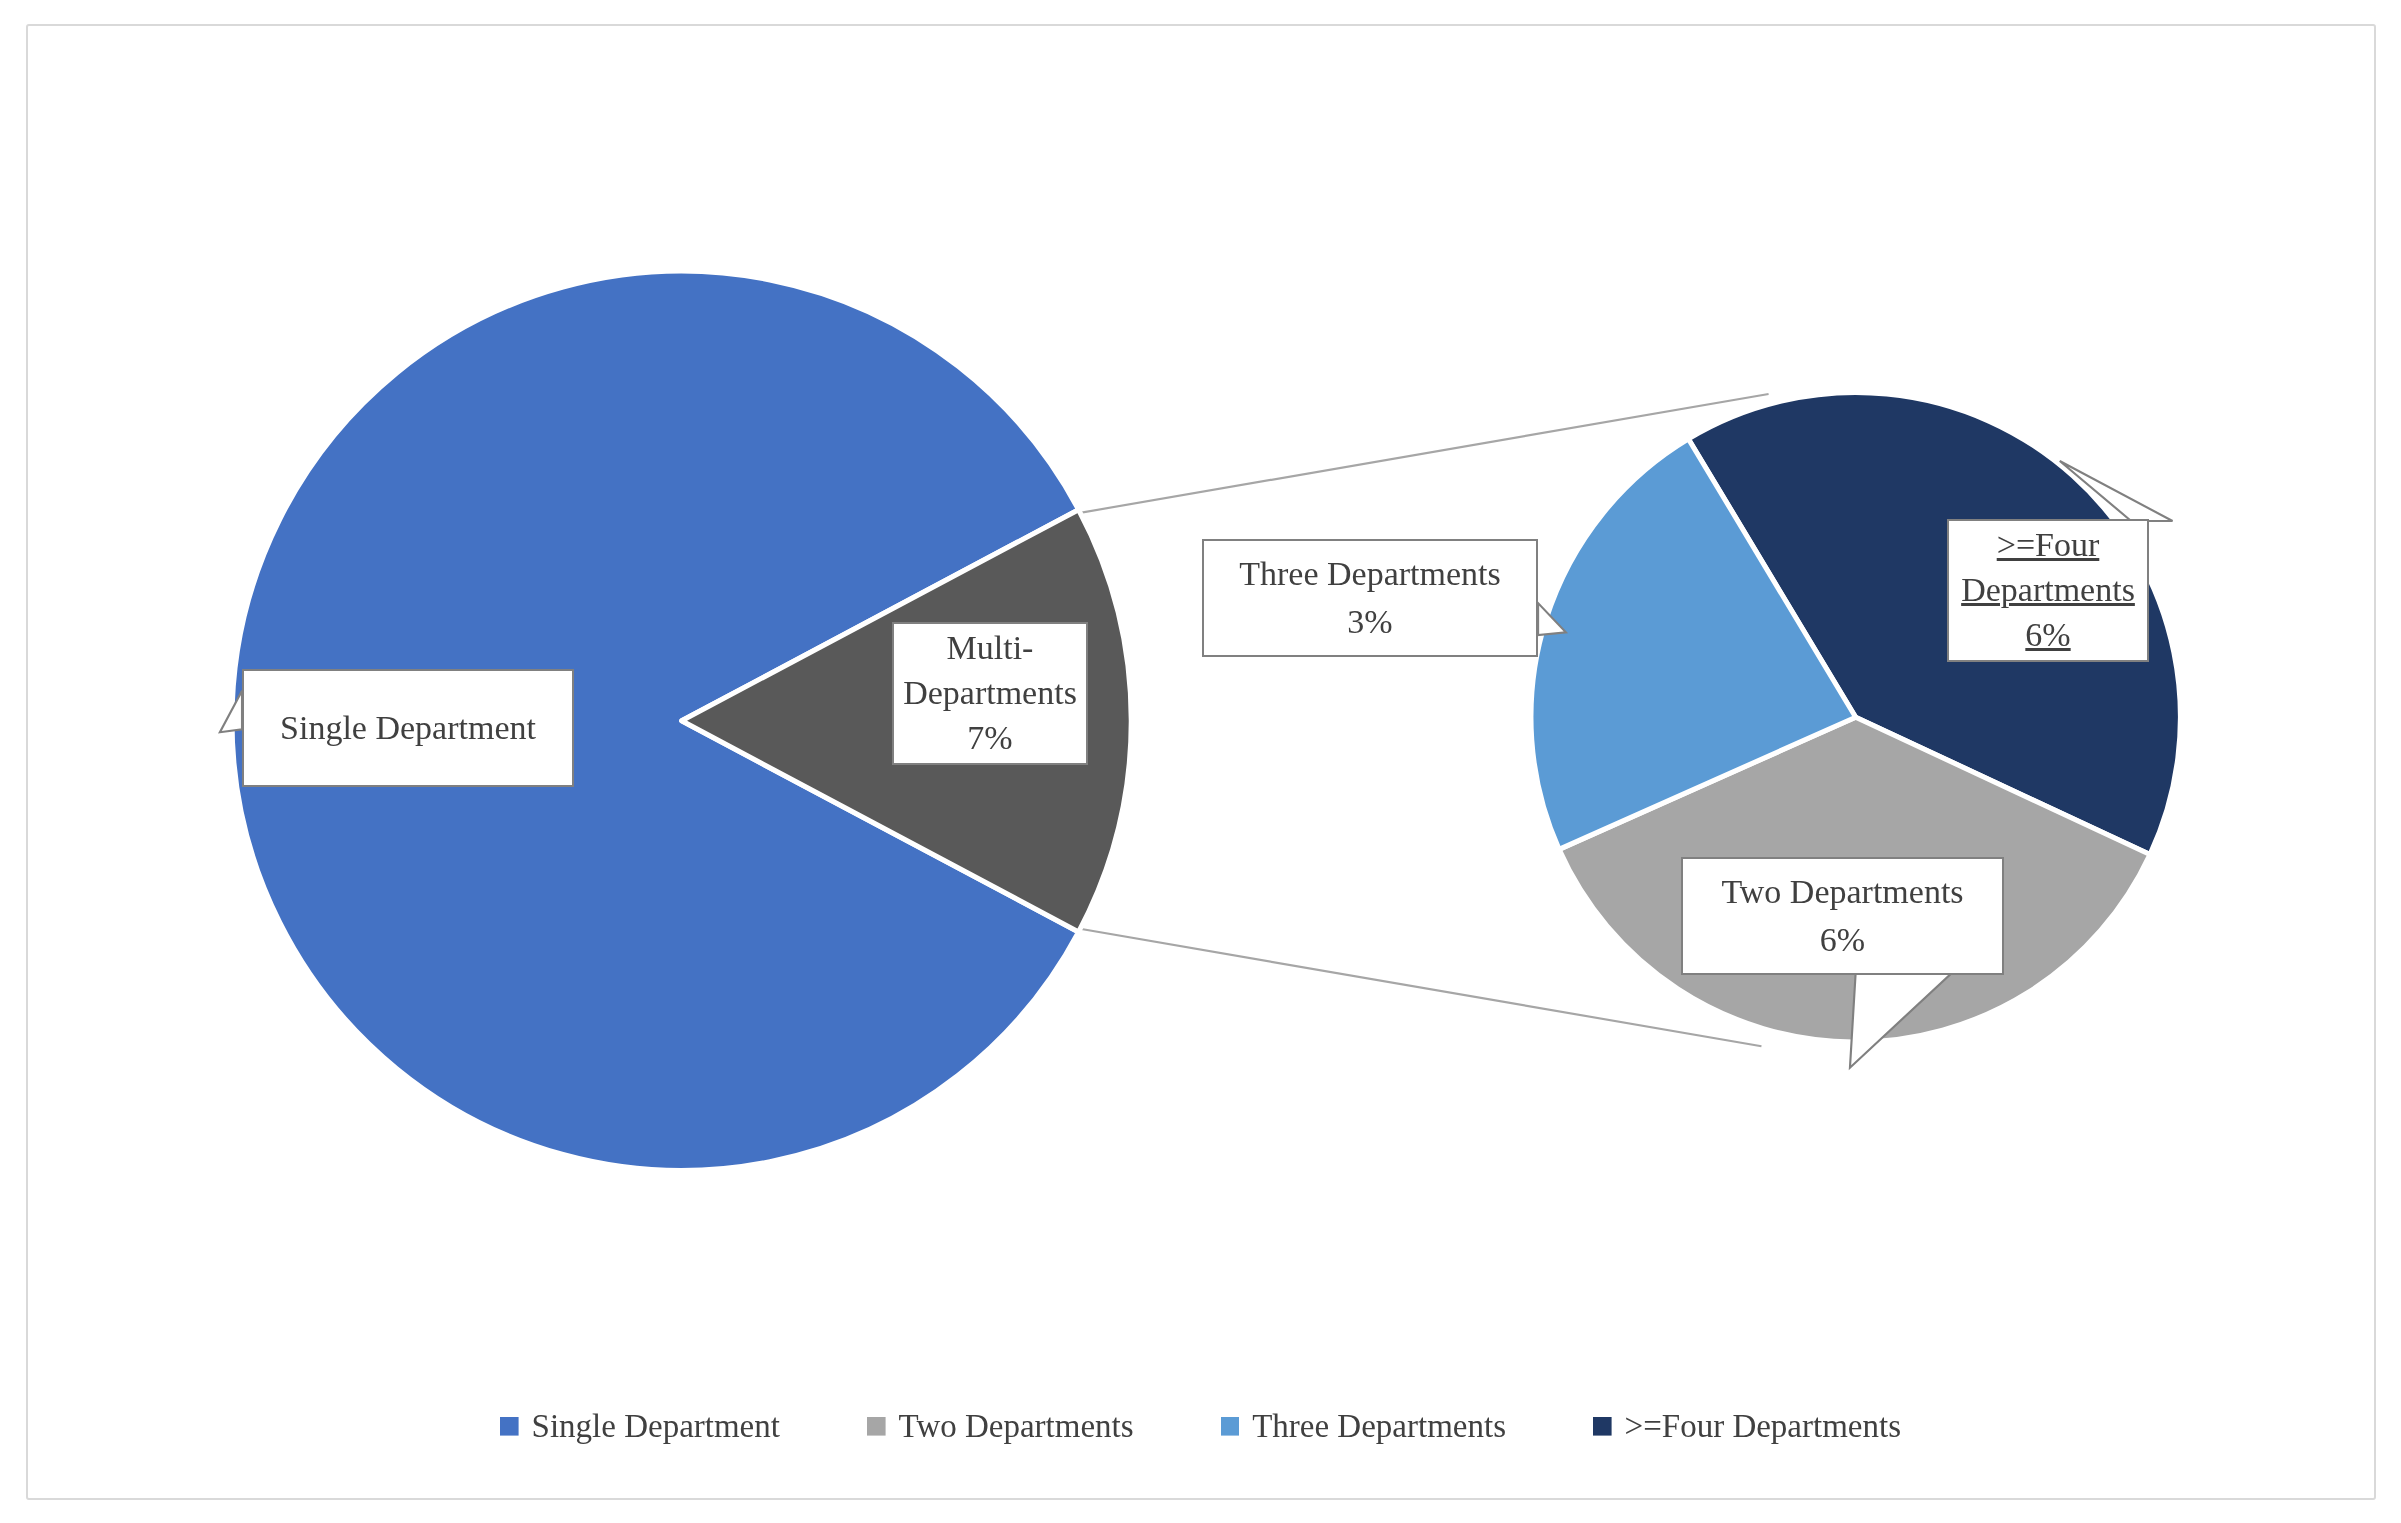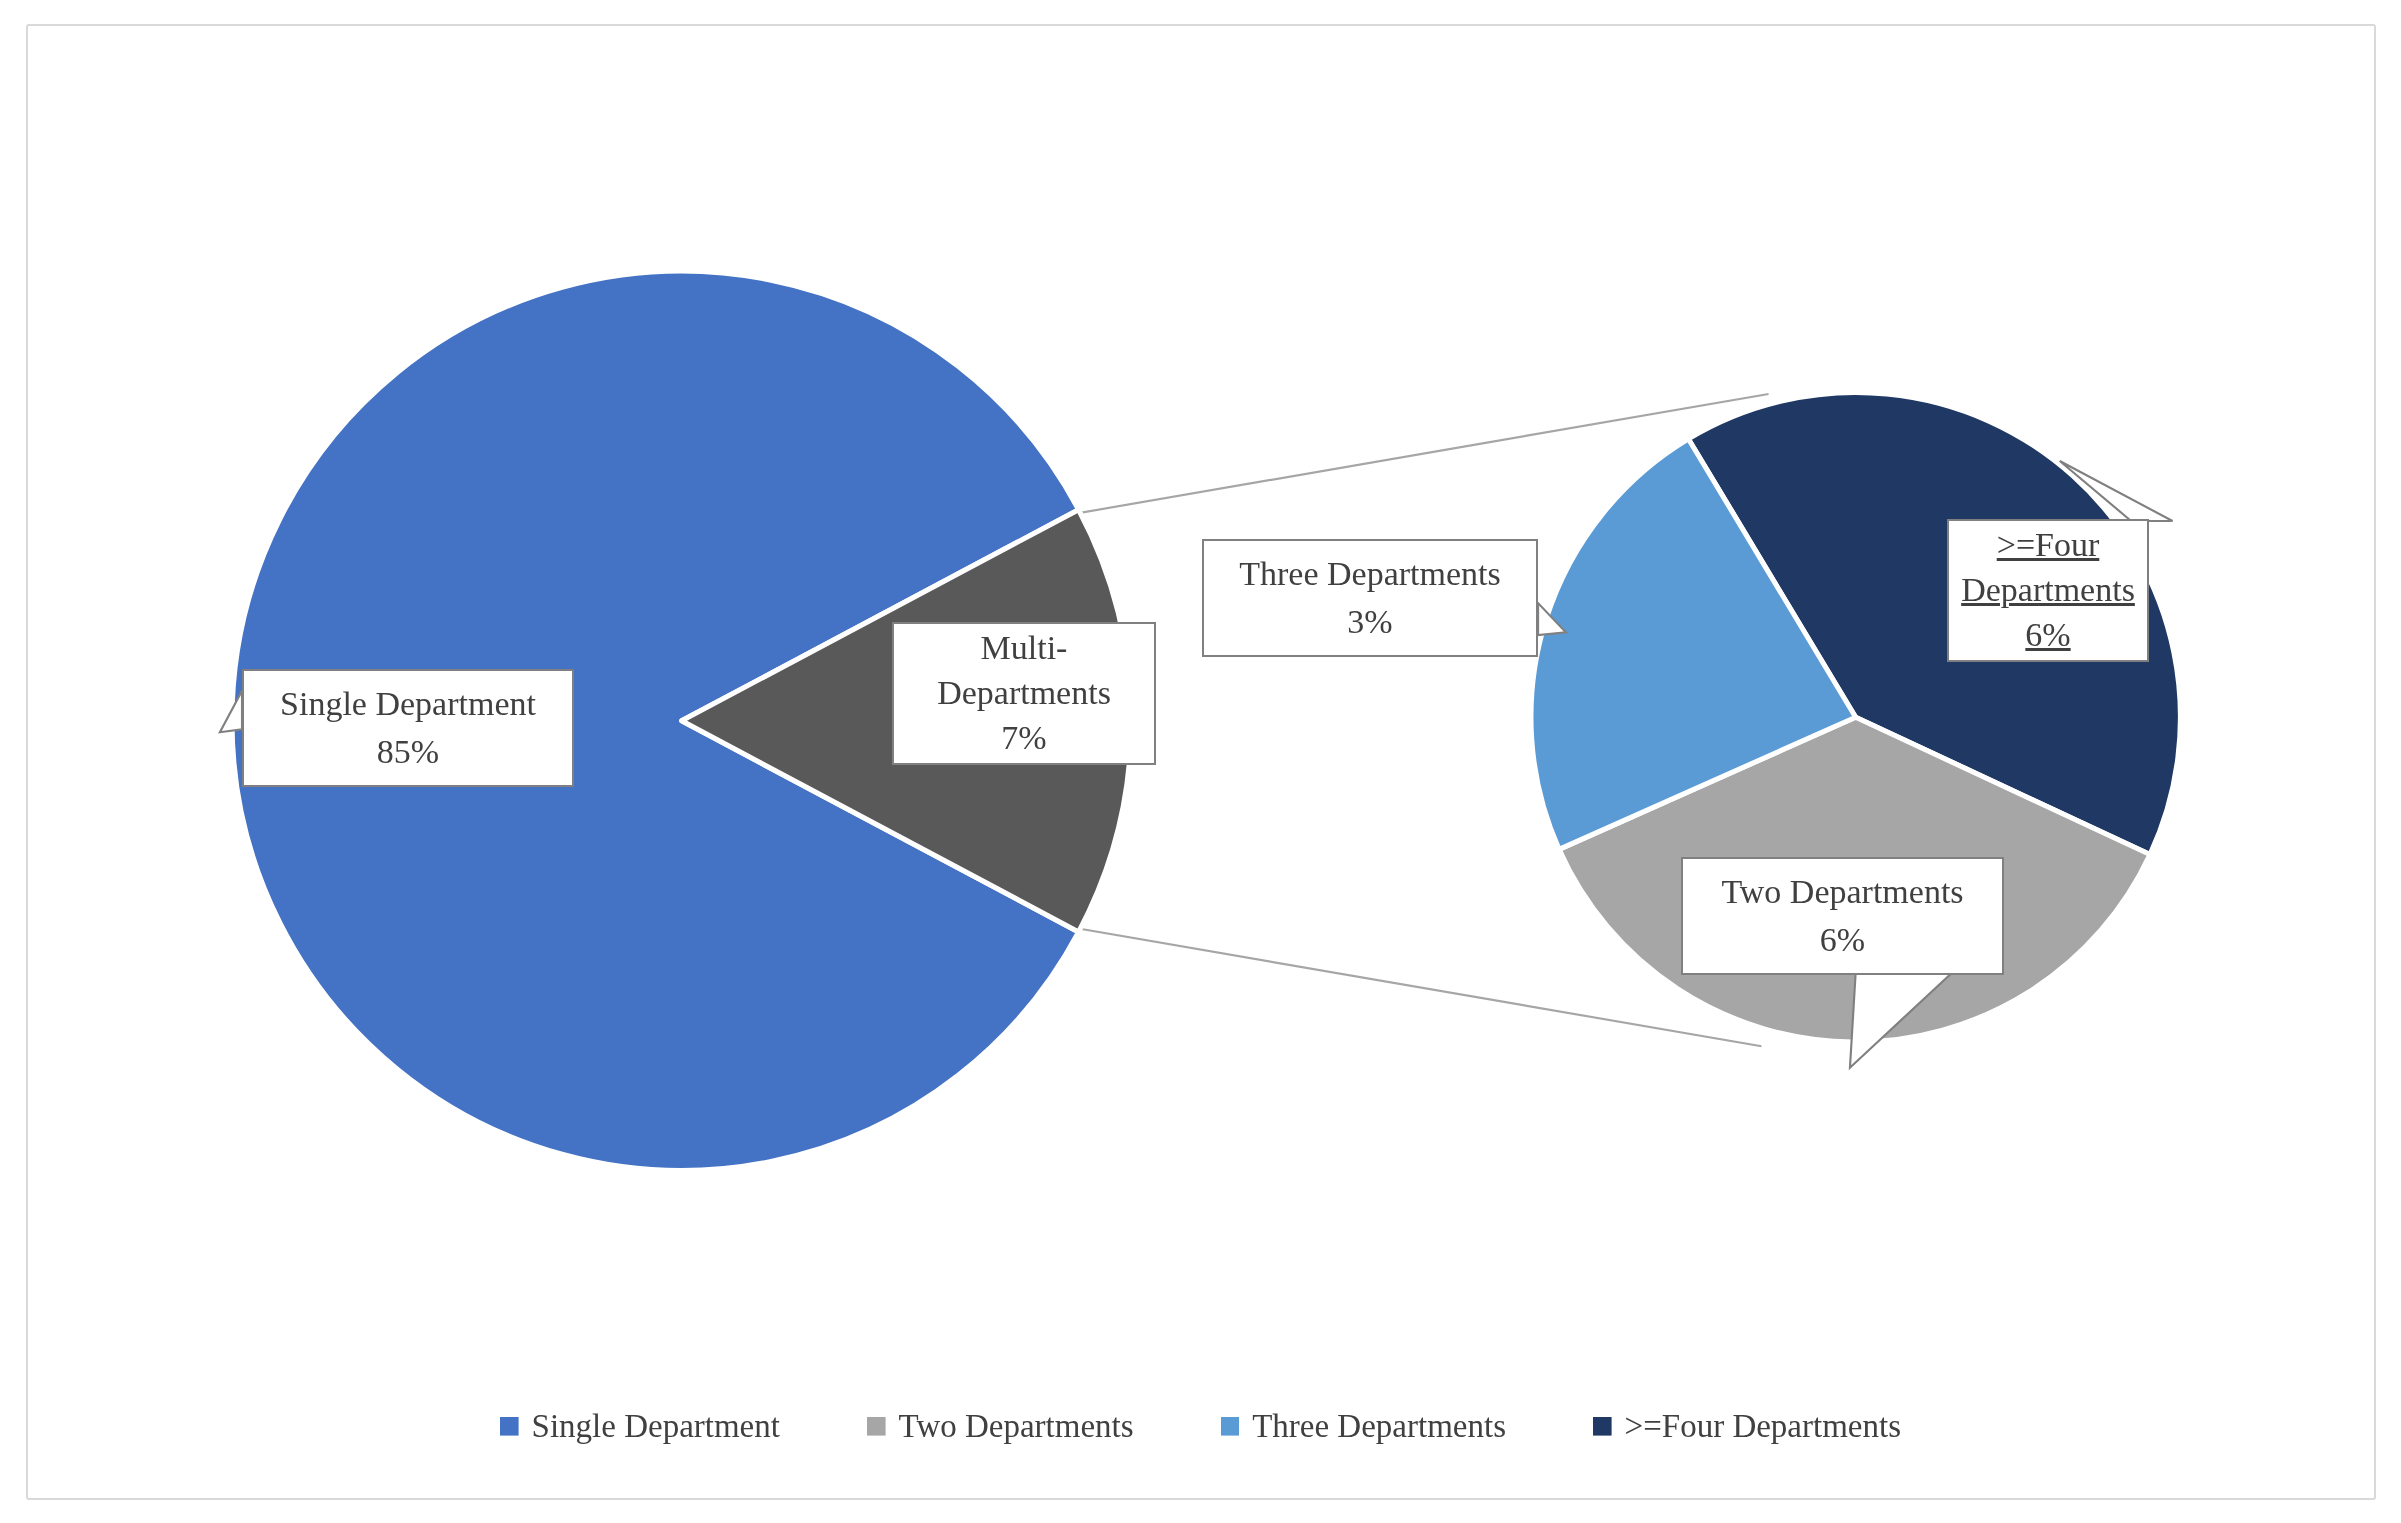--- a/index.html
+++ b/index.html
@@ -37,24 +37,23 @@
     <path d="M 2600 1005 L 2184.4 1190.1 A 455 455 0 0 1 2365.7 615 Z" stroke="#ffffff" stroke-width="7" stroke-linejoin="round" fill="#5B9BD5"></path>
 
     <polygon points="339,968 339,1022 308,1026" fill="#ffffff" stroke-width="3" stroke="#808080"></polygon>
     <polygon points="2155,845 2155,890 2194,886" fill="#ffffff" stroke-width="3" stroke="#808080"></polygon>
     <polygon points="2886,646 2986,730 3044,730" fill="#ffffff" stroke-width="3" stroke="#808080"></polygon>
     <polygon points="2600,1363 2735,1363 2592,1496" fill="#ffffff" stroke-width="3" stroke="#808080"></polygon>
   </svg>
 
   <div class="callout" style="left:242px;top:669px;width:332px;height:118px;">
     <span>Single Department</span>
-    <span class="val">85%</span>
   </div>
 
-  <div class="callout" style="left:892px;top:622px;width:264px;height:143px;line-height:1.32;">
+  <div class="callout" style="left:892px;top:622px;width:196px;height:143px;line-height:1.32;">
     <span>Multi-</span>
     <span>Departments</span>
     <span class="val">7%</span>
   </div>
 
   <div class="callout" style="left:1202px;top:539px;width:336px;height:118px;">
     <span>Three Departments</span>
     <span class="val">3%</span>
   </div>
 

